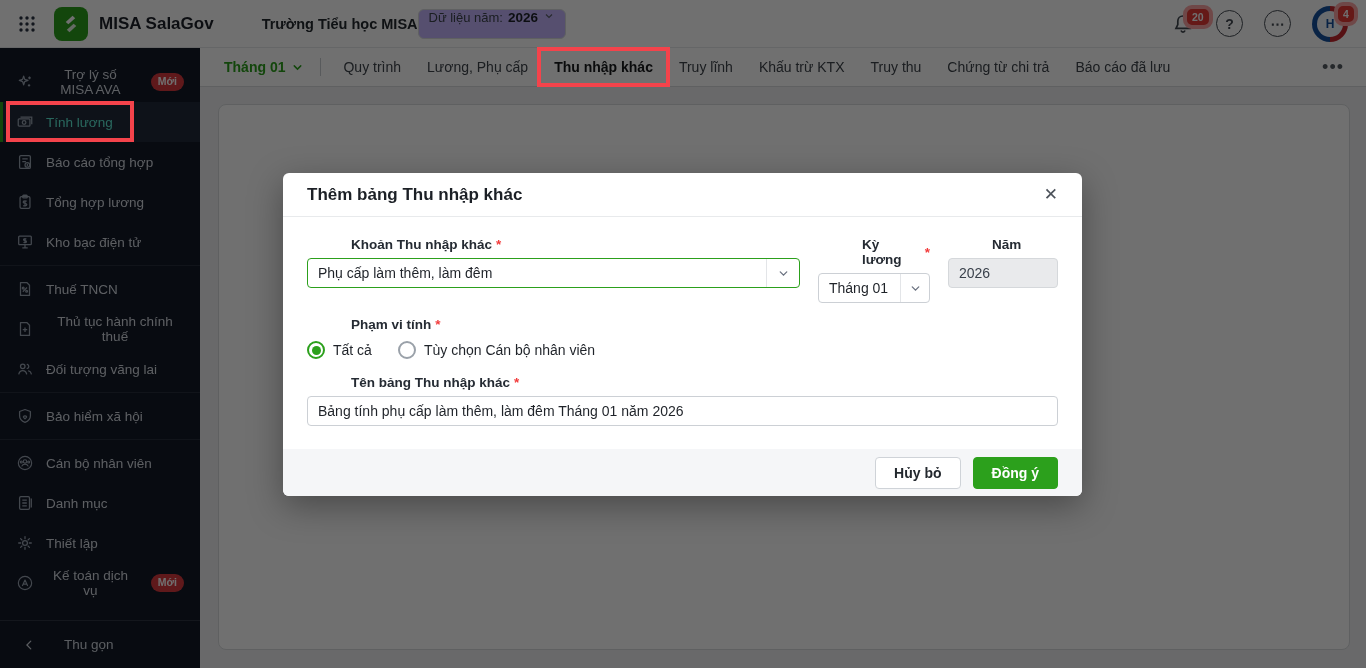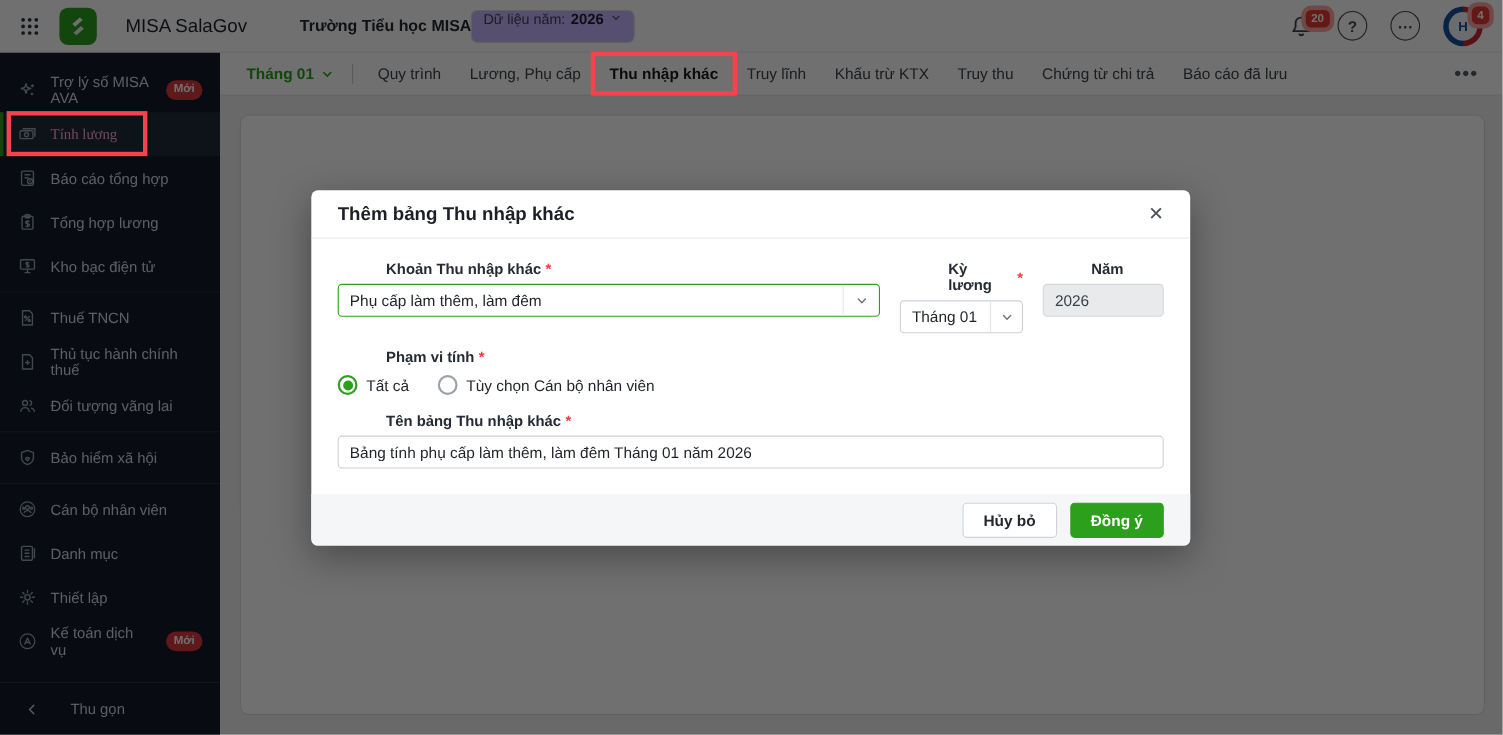--- a/index.html
+++ b/index.html
@@ -3,38 +3,38 @@
 <meta charset="utf-8">
 <style>
   * { margin:0; padding:0; box-sizing:border-box; }
   html,body { width:1366px; height:668px; overflow:hidden; }
   body { font-family:"Liberation Sans", sans-serif; background:#eef0f2; position:relative; color:#1f2329; }
 
   
   .header { position:absolute; top:0; left:0; right:0; height:48px; background:#fff; display:flex; align-items:center; border-bottom:1px solid #e6e8ea; }
   .grid-btn { width:54px; height:48px; display:flex; align-items:center; justify-content:center; cursor:pointer; }
   .logo { width:34px; height:34px; border-radius:8px; background:#2ca01c; display:flex; align-items:center; justify-content:center; }
-  .app-name { font-size:17px; font-weight:400; color:#1d2129; margin-left:26px; }
+  .app-name { font-size:17px; font-weight:700; color:#1d2129; margin-left:11px; }
   .org-name { font-size:14.5px; font-weight:700; color:#24292f; margin-left:48px; }
   .year-box { height:30px; border:1px solid #d8dbde; border-radius:6px; background:#c4b5fd; display:flex; align-items:flex-start; gap:5px; padding:0 10px; cursor:pointer; }
   .year-box .yr-label { font-size:13px; color:#3d444d; }
   .year-box .yr-value { font-size:13.5px; font-weight:700; color:#1d2129; }
   .hdr-right { margin-left:auto; display:flex; align-items:center; gap:21px; padding-right:18px; }
   .icon-wrap { position:relative; display:flex; align-items:center; justify-content:center; cursor:pointer; }
   .count-badge { position:absolute; top:-7px; left:12px; background:#e53935; color:#fff; font-size:10.5px; font-weight:700; line-height:1; padding:3px 5px; border-radius:9px; border:4px solid #fca5a5; }
   .ring-icon { width:27px; height:27px; border:1.7px solid #464c54; border-radius:50%; display:flex; align-items:center; justify-content:center; font-size:14px; font-weight:700; color:#464c54; }
   .avatar { width:36px; height:36px; border-radius:50%; background:conic-gradient(from 180deg, #15519e 0 50%, #c5282f 50% 100%); display:flex; align-items:center; justify-content:center; position:relative; cursor:pointer; }
   .avatar-inner { width:26px; height:26px; border-radius:50%; background:#f2f5fa; display:flex; align-items:center; justify-content:center; font-size:12px; font-weight:700; color:#15519e; }
   .avatar .count-badge { top:-4px; left:22px; }
 
   
-  .sidebar { position:absolute; top:48px; left:0; width:200px; bottom:0; background:#131a28; padding-top:14px; }
+  .sidebar { position:absolute; top:48px; left:0; width:200px; bottom:0; background:#131a28; padding-top:14px;text-align:center; }
   .side-item { height:40px; display:flex; align-items:center; gap:12px; padding:0 16px; color:#d3d8e0; font-size:13.5px; cursor:pointer; position:relative; }
   .side-item .s-icon { width:18px; height:18px; color:#9aa4b2; flex:0 0 18px; display:flex; }
-  .side-item.active { background:#202b3a; color:#f9a8d4;font-family:Liberation Serif, serif; }
+  .side-item.active { background:#202b3a; color:#5eead4; }
   .active-bar { position:absolute; left:0; top:0; bottom:0; width:3px; background:#2ca01c; }
   .badge-new { background:#d93a3f; color:#fff; font-size:10.5px; font-weight:700; line-height:1; padding:3px 7px 4px; border-radius:9px; margin-left:4px; }
   .side-divider { height:1px; background:rgba(255,255,255,0.09); margin:3px 0; }
   .collapse-bar { position:absolute; bottom:0; left:0; right:0; height:48px; border-top:1px solid rgba(255,255,255,0.12); display:flex; align-items:center; gap:28px; padding:0 22px; color:#ced4dc; font-size:13.5px; cursor:pointer; }
 
   
   .tabbar { position:absolute; top:48px; left:200px; right:0; height:39px; background:#fff; border-bottom:1px solid #d9dbde; display:flex; align-items:center; }
   .month-sel { display:flex; align-items:center; gap:6px; color:#2ca01c; font-weight:700; font-size:14px; padding:0 16px 0 24px; cursor:pointer; }
   .tab-sep { width:1px; height:18px; background:#c8ccd1; margin-right:9px; }
   .tabs { display:flex; height:100%; }

